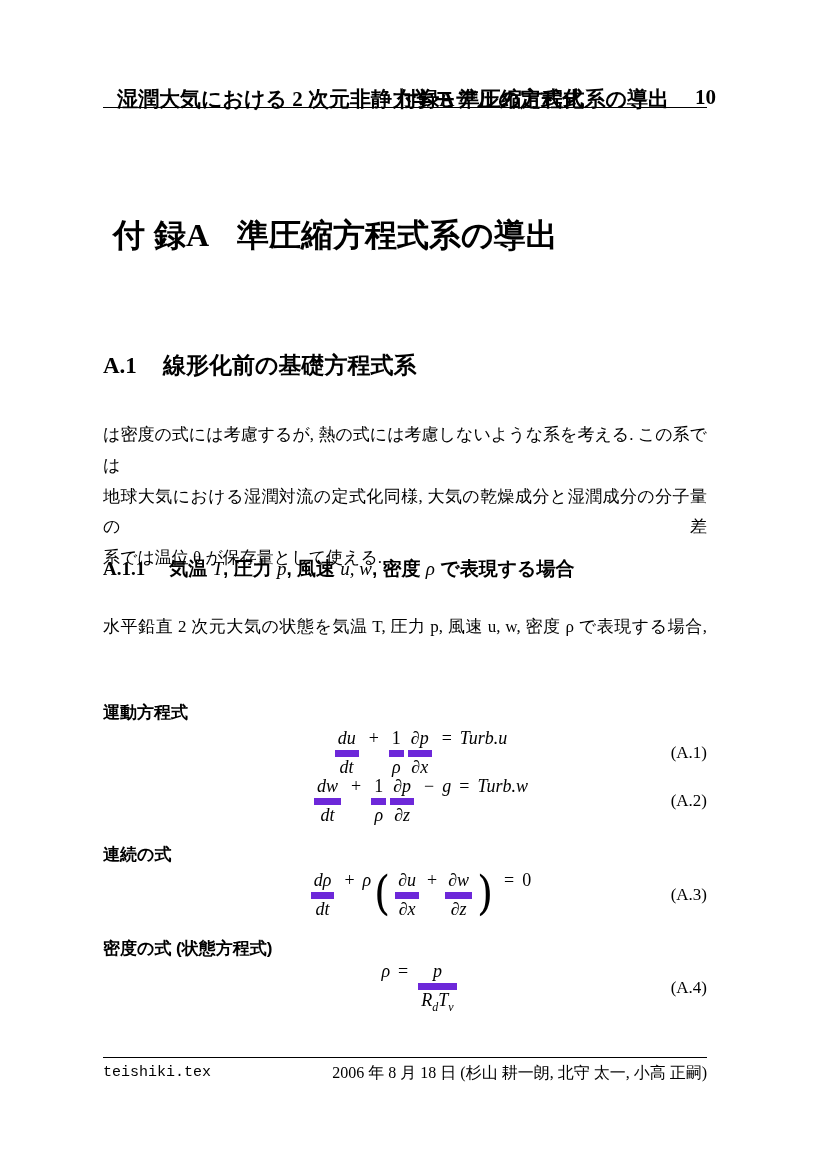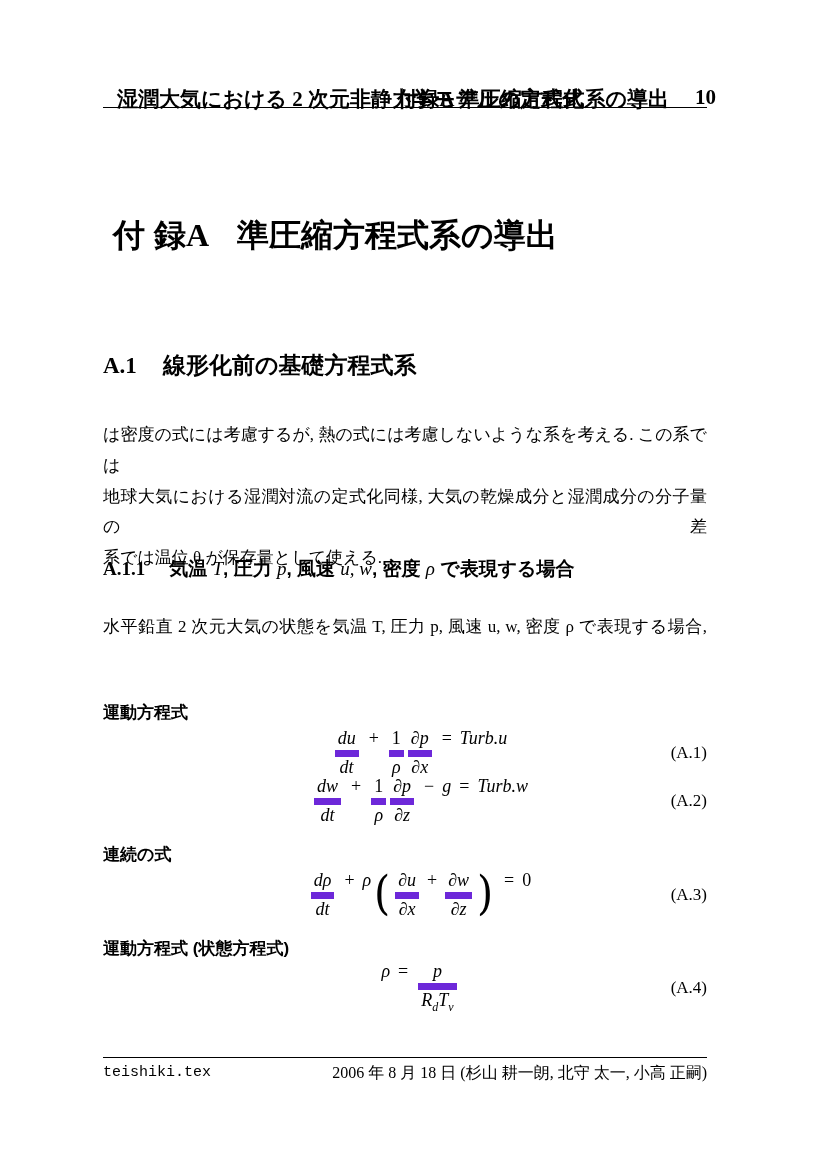--- a/index.html
+++ b/index.html
@@ -163,21 +163,21 @@
         <span class="num mi">∂w</span>
         <span class="den mi">∂z</span>
       </span>
     <span class="bp">)</span>
     <span class="op">=</span>
     <span>0</span>
   </div>
   <span class="eqtag">(A.3)</span>
 </div>
 
-<div class="eqlbl lbl3">運動方程式 (状態方程式)</div>
+<div class="eqlbl lbl3">密度の式 (状態方程式)</div>
 
 <div class="eqrow eq4">
   <div class="eqc">
     <span class="mi">ρ</span>
     <span class="op">=</span>
     <span class="frac">
         <span class="num mi">p</span>
         <span class="den"><span class="mi">R</span><sub>d</sub><span class="mi">T</span><sub>v</sub></span>
       </span>
   </div>

